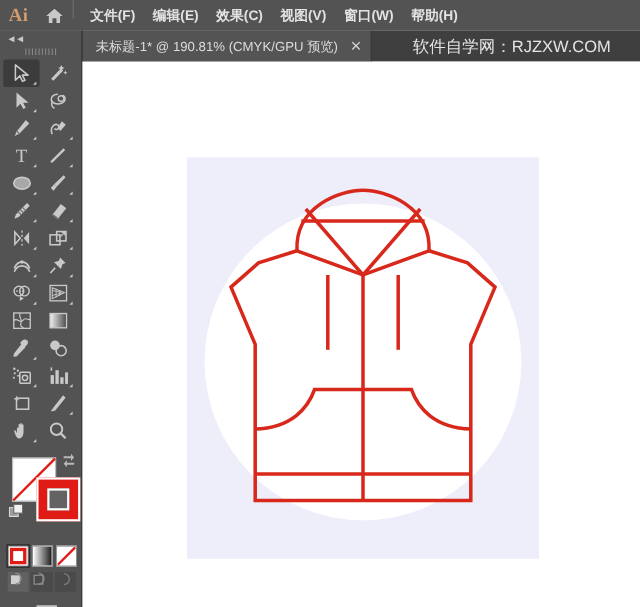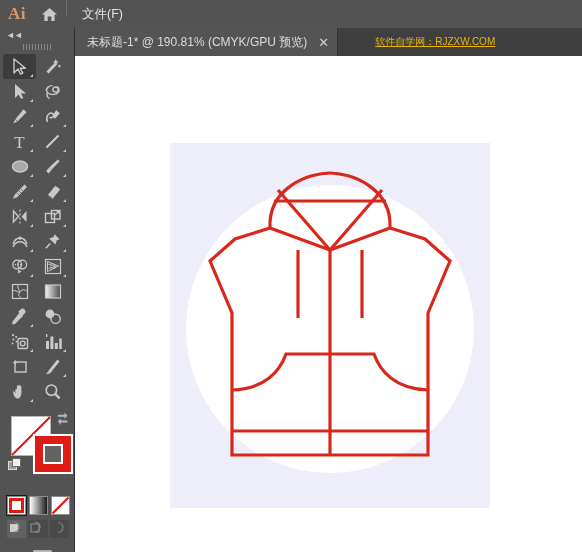--- a/index.html
+++ b/index.html
@@ -18,21 +18,21 @@
   }
   .ai-logo{
     width:34px;height:28px;display:flex;align-items:center;justify-content:center;
     color:#d29b6e;font-size:17px;font-weight:bold;letter-spacing:.5px;
     font-family:"Liberation Serif","DejaVu Serif",serif;
   }
   .home-ico{
     width:30px;height:28px;display:flex;align-items:center;justify-content:center;
   }
   .menu-sep{width:1px;height:17px;background:#6e6e6e;margin:0 7px 0 2px;}
-  .menu-items{display:flex;align-items:center;height:28px;}
+  .menu-items{display:flex;align-items:center;height:28px;font-weight:bold;}
   .menu-item{
     color:#e3e3e3;font-size:12.5px;padding:0 8px;height:28px;line-height:28px;
     white-space:nowrap;cursor:default;
   }
 
   
   .tabbar{
     position:absolute;left:0;top:28px;width:582px;height:28px;
     background:#3f3f3f;display:flex;align-items:stretch;
   }
@@ -41,21 +41,21 @@
     display:flex;align-items:center;background:#545454;
     padding:0 7px 0 12px;height:28px;border-right:1px solid #323232;
   }
   .doc-tab .title{color:#dcdcdc;font-size:12px;white-space:nowrap;}
   .doc-tab .closex{
     color:#cfcfcf;font-size:13px;margin-left:10px;width:13px;height:13px;
     display:flex;align-items:center;justify-content:center;cursor:pointer;
   }
   .watermark{
     display:flex;align-items:center;padding-left:37px;
-    color:#eab308;font-size:10px;white-space:nowrap;text-decoration:underline;
+    color:#e5e5e5;font-size:15px;white-space:nowrap;
   }
 
   
   .toolpanel{
     position:absolute;left:0;top:28px;width:75px;height:524px;
     background:#535353;border-right:1px solid #2f2f2f;
     box-sizing:border-box;
   }
   .tp-collapse{
     height:13px;display:flex;align-items:center;padding-left:6px;
@@ -141,20 +141,25 @@
   <div class="menubar">
     <div class="ai-logo">Ai</div>
     <div class="home-ico">
       <svg width="17" height="15" viewBox="0 0 17 15">
         <path d="M8.5 1 L16 7.6 L13.6 7.6 L13.6 14 L10.3 14 L10.3 9.6 L6.7 9.6 L6.7 14 L3.4 14 L3.4 7.6 L1 7.6 Z" fill="#c9c9c9"></path>
       </svg>
     </div>
     <div class="menu-sep"></div>
     <div class="menu-items" id="menu-items">
         <div class="menu-item">文件(F)</div>
+        <div class="menu-item">编辑(E)</div>
+        <div class="menu-item">效果(C)</div>
+        <div class="menu-item">视图(V)</div>
+        <div class="menu-item">窗口(W)</div>
+        <div class="menu-item">帮助(H)</div>
       </div>
   </div>
 
   <div class="tabbar">
     <div class="tabbar-pad"></div>
     <div class="doc-tab">
       <span class="title">未标题-1* @ 190.81% (CMYK/GPU 预览)</span>
       <span class="closex">✕</span>
     </div>
     <div class="watermark">软件自学网：RJZXW.COM</div>

